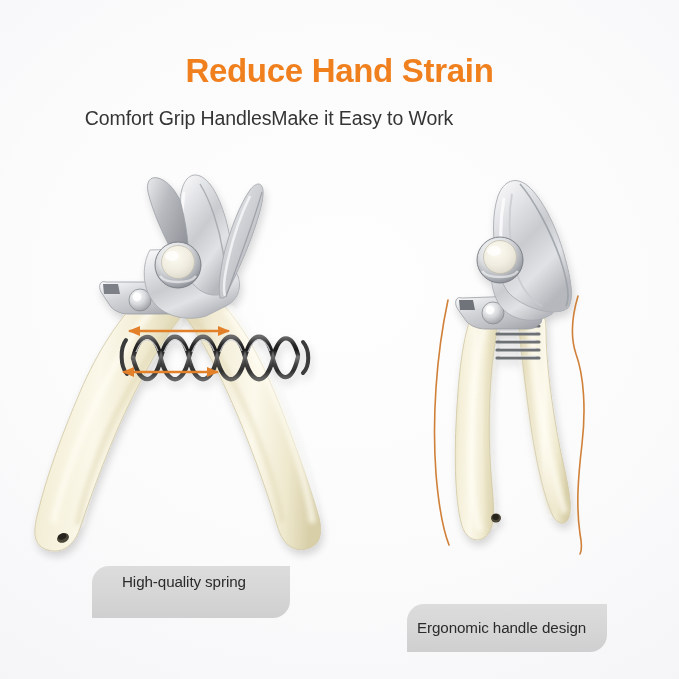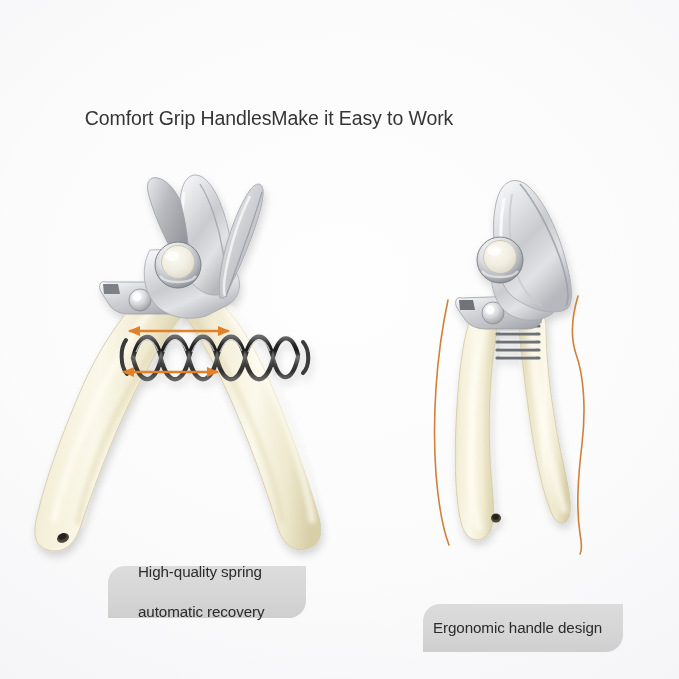--- a/index.html
+++ b/index.html
@@ -49,21 +49,20 @@
 
   
   .pill {
     position: absolute;
     background: linear-gradient(180deg, #dcdcdc 0%, #d6d6d6 55%, #cfcfcf 100%);
     border-radius: 17px 0 17px 0;
     color: #2b2b2b;
     display: flex;
     align-items: center;
     box-sizing: border-box;
-    margin-left: 16px;
   }
   .pill span {
     display: block;
     width: 100%;
     line-height: 1.32;
     font-size: 15.2px;
     letter-spacing: -0.1px;
   }
   #pill-left {
     left: 92px;
@@ -88,20 +87,21 @@
     width: 679px;
     height: 679px;
     pointer-events: none;
   }
 </style>
 </head>
 <body>
 
 <div id="stage">
 
+  <div class="headline">Reduce Hand Strain</div>
 
   <div class="subhead">Comfort Grip HandlesMake it Easy to Work</div>
 
   <svg class="art" viewBox="0 0 679 679" xmlns="http://www.w3.org/2000/svg">
     <defs>
 
       <linearGradient id="gHandle" x1="0" y1="0" x2="1" y2="0.15">
         <stop offset="0%" stop-color="#e6dfbe"></stop>
         <stop offset="18%" stop-color="#f4efd8"></stop>
         <stop offset="48%" stop-color="#fbf8ea"></stop>
@@ -394,21 +394,20 @@
       <path d="M578,296 C572,316 570,336 576,354
                C584,376 586,410 582,444
                C578,478 576,506 580,534
                C582,544 582,550 580,554"></path>
     </g>
   </svg>
 
   <div class="pill" id="pill-left">
     <span>
       <span>High-quality spring</span><br>
-      <span>automatic recovery</span>
     </span>
   </div>
 
   <div class="pill" id="pill-right">
     <span>Ergonomic handle design</span>
   </div>
 
 </div>
 
 </body></html>

